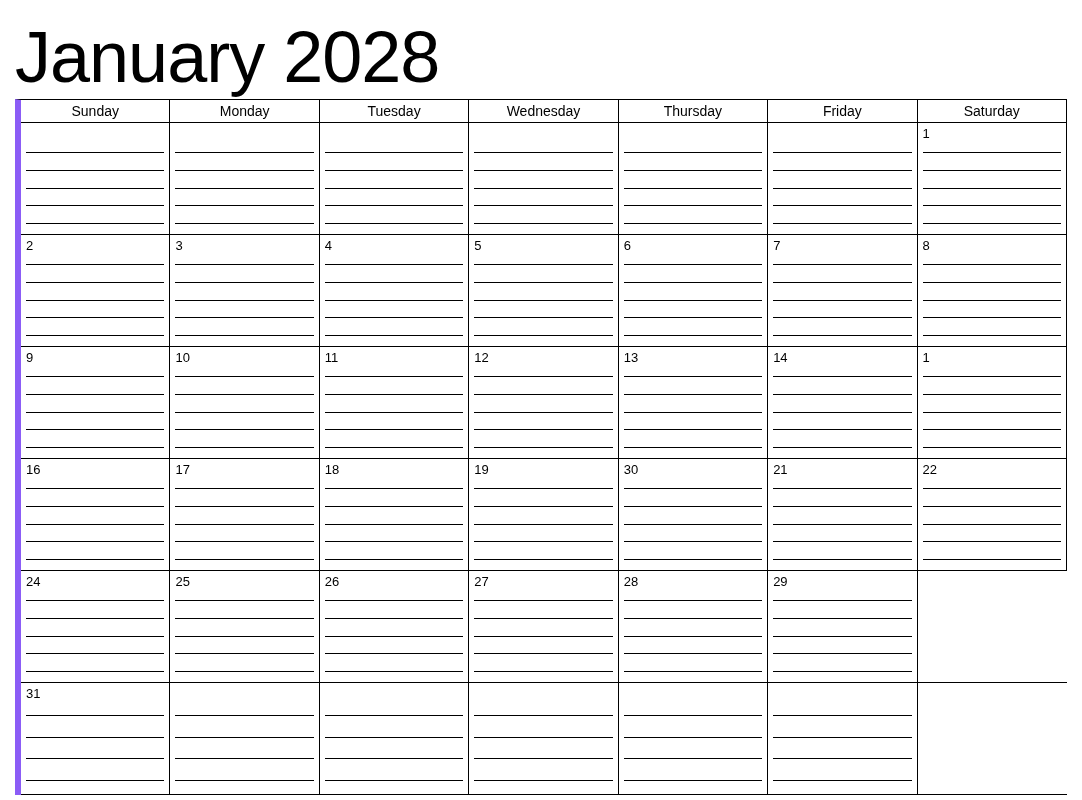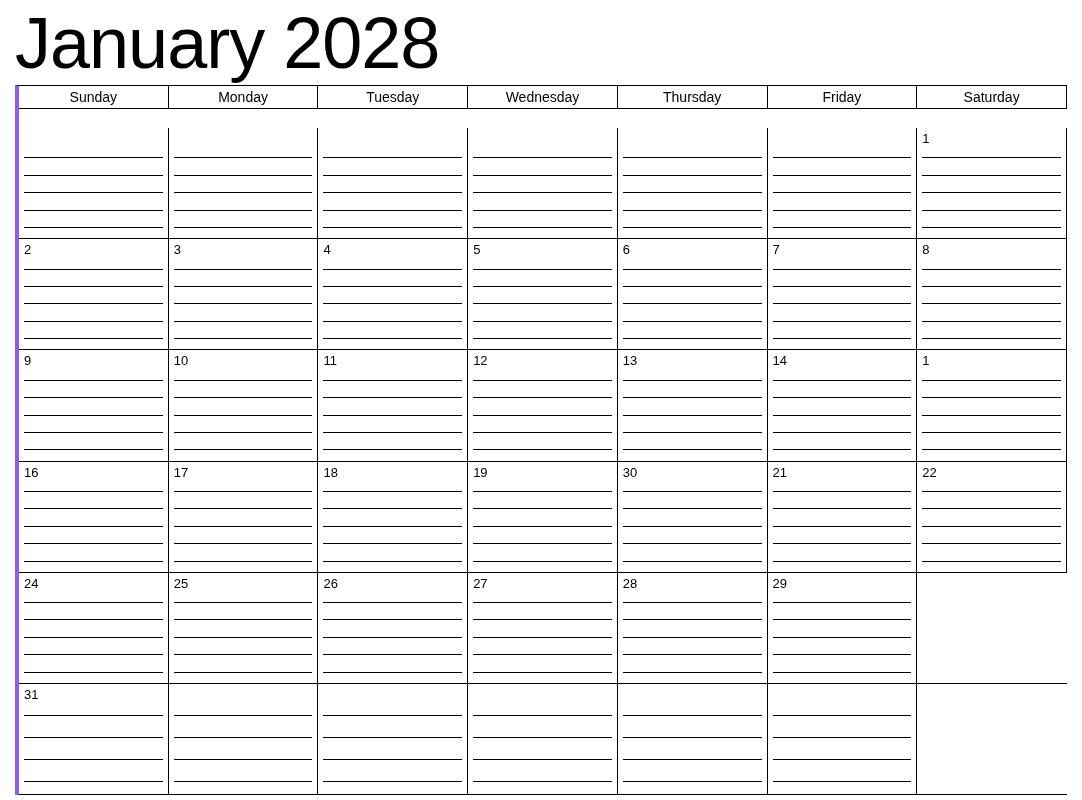--- a/index.html
+++ b/index.html
@@ -12,42 +12,41 @@
       width: 1082px;
       height: 800px;
       background: #ffffff;
       font-family: 'Arial', sans-serif;
       overflow: hidden;
     }
 
     .calendar-container {
       width: 1082px;
       height: 800px;
-      padding: 4px 15px 5px 15px;
+      padding: 18px 15px 5px 15px;
       display: flex;
       flex-direction: column;
     }
 
     .calendar-title {
       font-size: 72px;
       font-weight: 300;
       letter-spacing: -1px;
       color: #000;
       line-height: 1.1;
       margin-bottom: 2px;
       font-family: 'Arial', sans-serif;
     }
 
     .calendar-grid {
       flex: 1;
       display: flex;
       flex-direction: column;
-      border-left: 4px solid #8b5cf6;
+      border-left: 6px solid #8b5cf6;
       border-top: 1px solid #000;
-      gap: 19px;
     }
 
     .day-headers {
       display: grid;
       grid-template-columns: repeat(7, 1fr);
       border-bottom: 1px solid #000;
     }
 
     .day-header {
       text-align: center;

